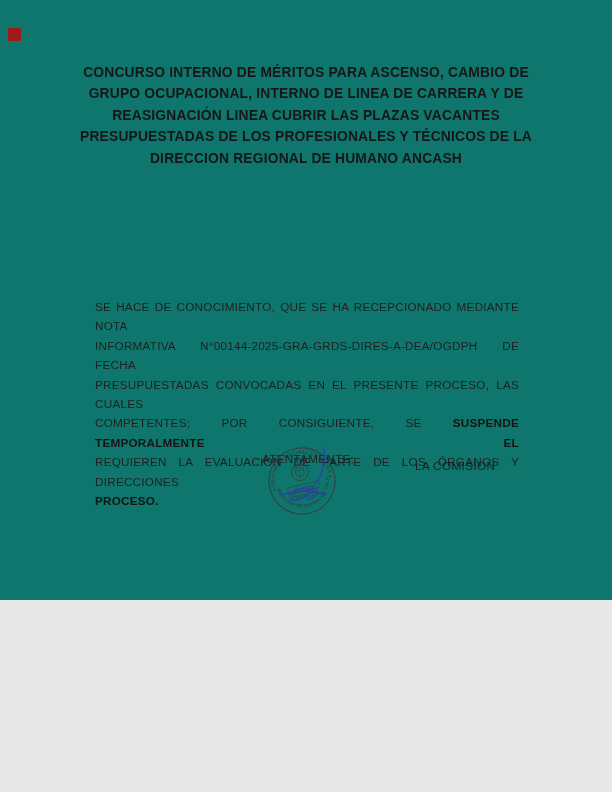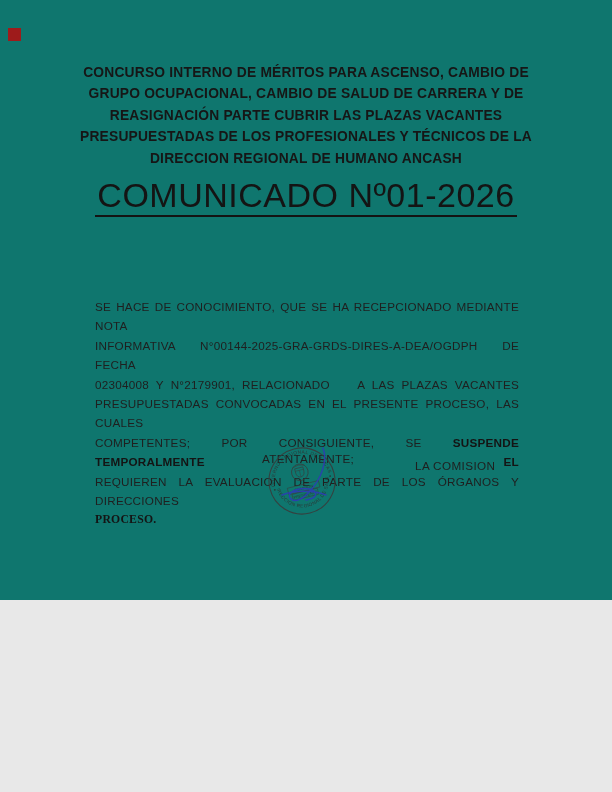--- a/index.html
+++ b/index.html
@@ -48,21 +48,20 @@
     color:#1f1f1f;
     margin-top:36px;
   }
   .body-line{
     text-align:justify;
     text-align-last:justify;
     white-space:normal;
   }
   .body-line.last{
     text-align-last:left;
-    font-family:Liberation Serif, serif;
   }
   .body-line .b{font-weight:bold;color:#141414;}
   .closing{
     position:absolute;left:262px;top:452px;
     font-size:11.7px;letter-spacing:0.3px;color:#1f1f1f;
   }
   .committee{
     position:absolute;left:415px;top:459px;
     font-size:11.7px;letter-spacing:0.4px;color:#1f1f1f;
   }
@@ -72,34 +71,30 @@
 </style>
 </head>
 <body>
 
 <div class="page">
 
   <div class="corner-mark" style="background:#9e1b1b;"></div>
 
   <div class="title-block">
     <div>CONCURSO INTERNO DE MÉRITOS PARA ASCENSO, CAMBIO DE</div>
-    <div>GRUPO OCUPACIONAL, CAMBIO DE SALUD DE CARRERA Y DE</div>
-    <div>REASIGNACIÓN PARTE CUBRIR LAS PLAZAS VACANTES</div>
+    <div>GRUPO OCUPACIONAL, INTERNO DE LINEA DE CARRERA Y DE</div>
+    <div>REASIGNACIÓN LINEA CUBRIR LAS PLAZAS VACANTES</div>
     <div>PRESUPUESTADAS DE LOS PROFESIONALES Y TÉCNICOS DE LA</div>
     <div>DIRECCION REGIONAL DE HUMANO ANCASH</div>
   </div>
 
-  <div class="heading">
-    <span class="heading-text">COMUNICADO Nº01-2026</span>
-  </div>
 
   <div class="body-paragraph">
       <div class="body-line"><span>SE HACE DE CONOCIMIENTO, QUE SE HA RECEPCIONADO MEDIANTE NOTA</span></div>
       <div class="body-line"><span>INFORMATIVA N°00144-2025-GRA-GRDS-DIRES-A-DEA/OGDPH DE FECHA</span></div>
-      <div class="body-line"><span>02304008 Y N°2179901, RELACIONADO&nbsp;&nbsp;&nbsp; A LAS PLAZAS VACANTES</span></div>
       <div class="body-line"><span>PRESUPUESTADAS CONVOCADAS EN EL PRESENTE PROCESO, LAS CUALES</span></div>
       <div class="body-line"><span>COMPETENTES; POR CONSIGUIENTE, SE </span><span class="b">SUSPENDE TEMPORALMENTE EL</span></div>
       <div class="body-line"><span>REQUIEREN LA EVALUACION DE PARTE DE LOS ÓRGANOS Y DIRECCIONES</span></div>
       <div class="body-line last"><span class="b">PROCESO.</span></div>
     </div>
 
   <div class="closing">ATENTAMENTE;</div>
 
   <svg class="stamp-svg" width="150" height="150" viewBox="-75 -75 150 150">
     <g transform="rotate(-14)" opacity="0.88">

